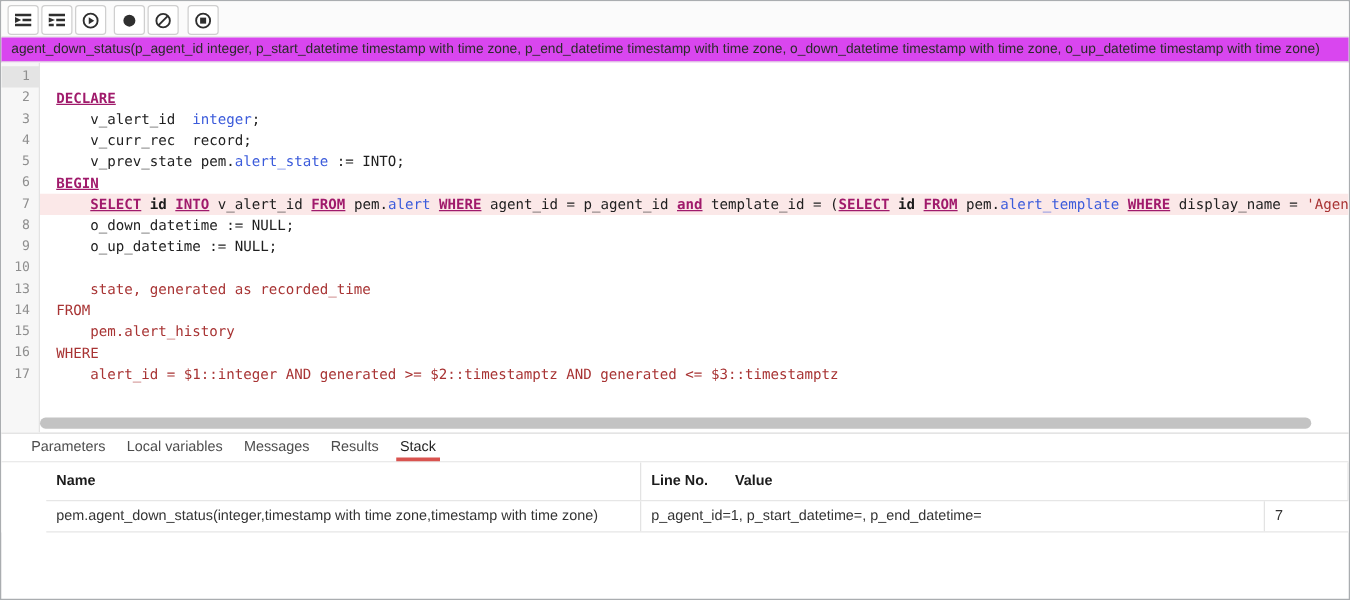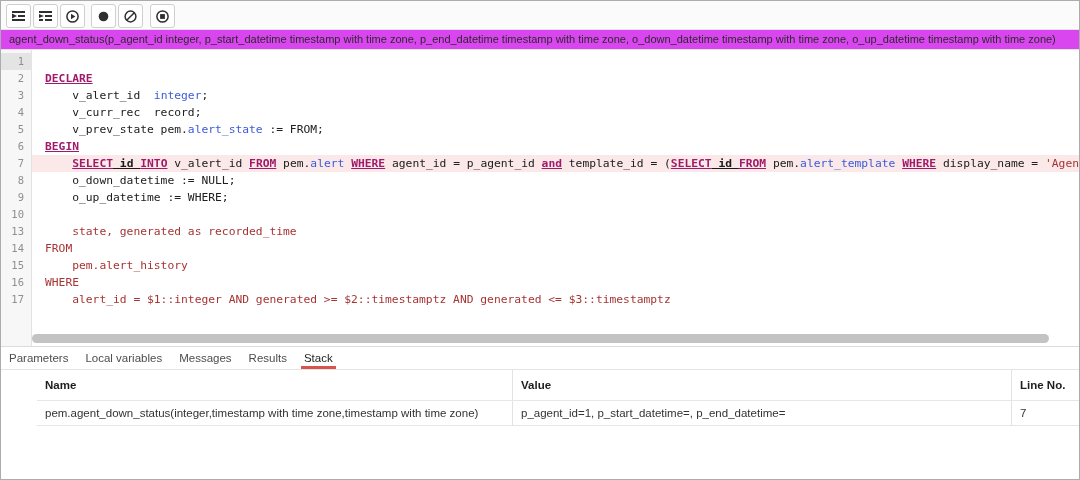--- a/index.html
+++ b/index.html
@@ -35,29 +35,29 @@
   .ln{
     box-sizing:border-box;flex:0 0 31px;width:31px;text-align:right;padding-right:8px;
     color:#8f8f8f;font-size:10.5px;line-height:17px;
   }
   .ln.cur{background:#e4e4e4;}
   .lc{flex:1;padding-left:13px;overflow:hidden;color:#202020;}
   .line.hl .lc{background:var(--hl);}
   .s-kw{color:var(--kw);font-weight:bold;text-decoration:underline;}
   .s-ty{color:var(--ty);}
   .s-str{color:var(--str);}
-  .s-b{color:#1b1b1b;font-weight:bold;text-decoration:underline;}
+  .s-b{color:#1b1b1b;font-weight:bold;}
   .s-pl{color:#202020;}
   .hscroll{
     position:absolute;height:9px;left:31px;right:30px;bottom:3px;
     background:rgba(145,145,145,0.55);border-radius:5px;
   }
   
   .tabs{
-    box-sizing:border-box;height:23px;display:flex;align-items:center;padding-left:8px;
+    box-sizing:border-box;height:23px;display:flex;align-items:center;padding-left:24px;
     font-size:11.5px;color:#4d4d4d;border-bottom:1px solid #e4e4e4;background:#fff;
   }
   .tab{margin-right:17px;height:22px;line-height:22px;position:relative;cursor:pointer;}
   .tab.active{color:#1f1f1f;}
   .tab.active::after{
     content:"";position:absolute;left:-3px;right:-3px;bottom:0;height:3px;background:var(--accent);
   }
   
   .stack-table{font-size:11.5px;background:#fff;padding-left:36px;}
   .trow{display:flex;border-bottom:1px solid #e6e6e6;}
@@ -137,25 +137,25 @@
 
   <div class="sigbar">agent_down_status(p_agent_id integer, p_start_datetime timestamp with time zone, p_end_datetime timestamp with time zone, o_down_datetime timestamp with time zone, o_up_datetime timestamp with time zone)</div>
 
   <div class="editor">
     <div class="gutterbg"></div>
     <div class="lines" id="lines">
         <div class="line"><span class="ln cur">1</span><span class="lc"></span></div>
         <div class="line"><span class="ln">2</span><span class="lc"><span class="s-kw">DECLARE</span></span></div>
         <div class="line"><span class="ln">3</span><span class="lc"><span class="s-pl">    v_alert_id  </span><span class="s-ty">integer</span><span class="s-pl">;</span></span></div>
         <div class="line"><span class="ln">4</span><span class="lc"><span class="s-pl">    v_curr_rec  record;</span></span></div>
-        <div class="line"><span class="ln">5</span><span class="lc"><span class="s-pl">    v_prev_state pem.</span><span class="s-ty">alert_state</span><span class="s-pl"> := FROM;</span></span></div>
+        <div class="line"><span class="ln">5</span><span class="lc"><span class="s-pl">    v_prev_state pem.</span><span class="s-ty">alert_state</span><span class="s-pl"> := INTO;</span></span></div>
         <div class="line"><span class="ln">6</span><span class="lc"><span class="s-kw">BEGIN</span></span></div>
         <div class="line hl"><span class="ln">7</span><span class="lc"><span class="s-pl">    </span><span class="s-kw">SELECT</span><span class="s-b"> id </span><span class="s-kw">INTO</span><span class="s-pl"> v_alert_id </span><span class="s-kw">FROM</span><span class="s-pl"> pem.</span><span class="s-ty">alert</span><span class="s-pl"> </span><span class="s-kw">WHERE</span><span class="s-pl"> agent_id = p_agent_id </span><span class="s-kw">and</span><span class="s-pl"> template_id = (</span><span class="s-kw">SELECT</span><span class="s-b"> id </span><span class="s-kw">FROM</span><span class="s-pl"> pem.</span><span class="s-ty">alert_template</span><span class="s-pl"> </span><span class="s-kw">WHERE</span><span class="s-pl"> display_name = </span><span class="s-str">'Agent</span></span></div>
         <div class="line"><span class="ln">8</span><span class="lc"><span class="s-pl">    o_down_datetime := NULL;</span></span></div>
-        <div class="line"><span class="ln">9</span><span class="lc"><span class="s-pl">    o_up_datetime := WHERE;</span></span></div>
+        <div class="line"><span class="ln">9</span><span class="lc"><span class="s-pl">    o_up_datetime := NULL;</span></span></div>
         <div class="line"><span class="ln">10</span><span class="lc"></span></div>
         <div class="line"><span class="ln">13</span><span class="lc"><span class="s-str">    state, generated as recorded_time</span></span></div>
         <div class="line"><span class="ln">14</span><span class="lc"><span class="s-str">FROM</span></span></div>
         <div class="line"><span class="ln">15</span><span class="lc"><span class="s-str">    pem.alert_history</span></span></div>
         <div class="line"><span class="ln">16</span><span class="lc"><span class="s-str">WHERE</span></span></div>
         <div class="line"><span class="ln">17</span><span class="lc"><span class="s-str">    alert_id = $1::integer AND generated &gt;= $2::timestamptz AND generated &lt;= $3::timestamptz</span></span></div>
       </div>
     <div class="hscroll"></div>
   </div>
 
@@ -163,22 +163,22 @@
       <div class="tab">Parameters</div>
       <div class="tab">Local variables</div>
       <div class="tab">Messages</div>
       <div class="tab">Results</div>
       <div class="tab active">Stack</div>
     </div>
 
   <div class="stack-table" id="stacktable">
       <div class="trow thead">
         <div class="tcell c0">Name</div>
+        <div class="tcell c2">Line No.</div>
         <div class="tcell c1">Value</div>
-        <div class="tcell c2">Line No.</div>
       </div>
       <div class="trow tdata">
         <div class="tcell c0">pem.agent_down_status(integer,timestamp with time zone,timestamp with time zone)</div>
         <div class="tcell c1">p_agent_id=1, p_start_datetime=, p_end_datetime=</div>
         <div class="tcell c2">7</div>
       </div>
     </div>
 
 </div>
 

